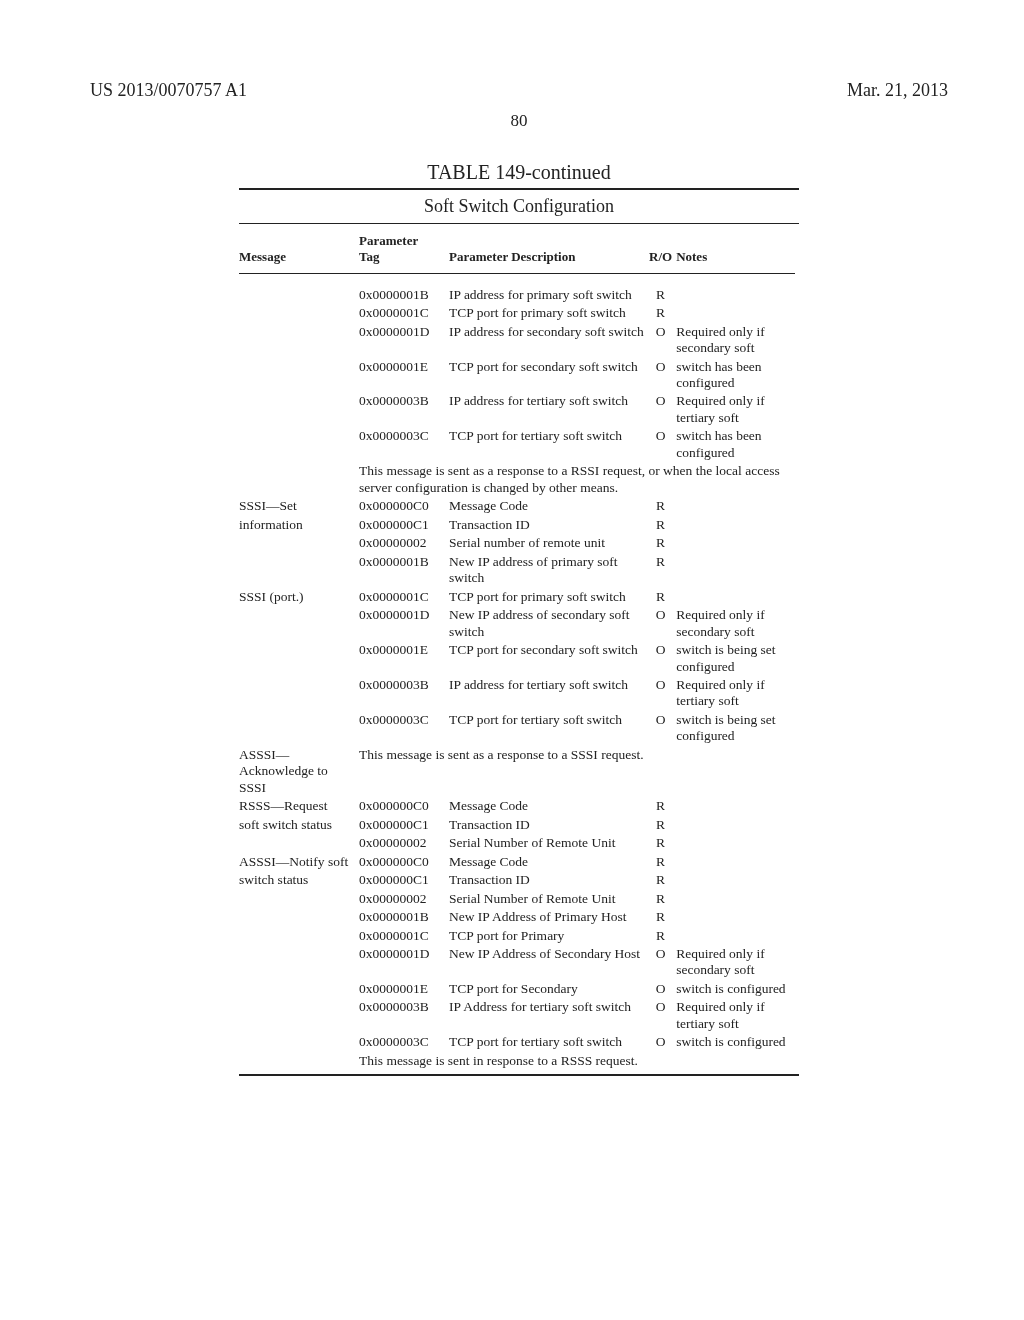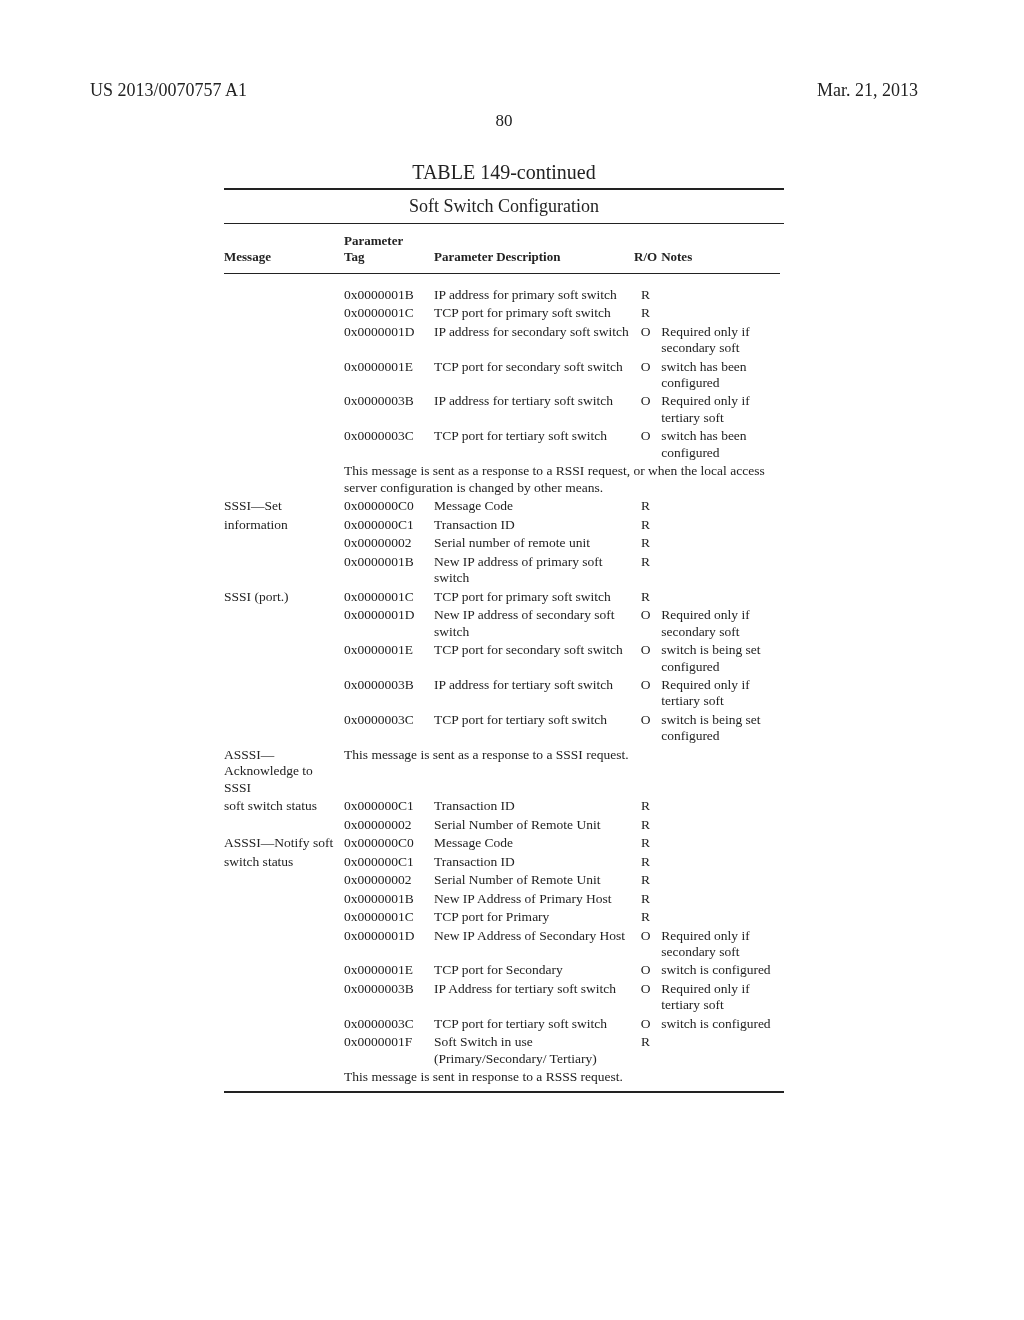--- a/index.html
+++ b/index.html
@@ -9,21 +9,21 @@
     height: 1320px;
     background: #fff;
     font-family: "Times New Roman", Times, serif;
     color: #222;
   }
   .page {
     position: relative;
     width: 1024px;
     height: 1320px;
     box-sizing: border-box;
-    padding: 80px 106px 50px 90px;
+    padding: 80px 76px 50px 90px;
   }
   .header-row {
     display: flex;
     justify-content: space-between;
     font-size: 18px;
     margin-bottom: 6px;
   }
   .page-number {
     text-align: center;
     font-size: 17px;
@@ -226,20 +226,27 @@
             <td>0x0000003C</td>
             <td>TCP port for tertiary soft switch</td>
             <td class="ro">O</td>
             <td>switch is being set configured</td>
           </tr>
           <tr>
             <td>ASSSI—Acknowledge to SSSI</td>
             <td colspan="4">This message is sent as a response to a SSSI request.</td>
           </tr>
           <tr>
+            <td>RSSS—Request</td>
+            <td>0x000000C0</td>
+            <td>Message Code</td>
+            <td class="ro">R</td>
+            <td></td>
+          </tr>
+          <tr>
             <td>soft switch status</td>
             <td>0x000000C1</td>
             <td>Transaction ID</td>
             <td class="ro">R</td>
             <td></td>
           </tr>
           <tr>
             <td></td>
             <td>0x00000002</td>
             <td>Serial Number of Remote Unit</td>
@@ -304,27 +311,20 @@
           </tr>
           <tr>
             <td></td>
             <td>0x0000003C</td>
             <td>TCP port for tertiary soft switch</td>
             <td class="ro">O</td>
             <td>switch is configured</td>
           </tr>
           <tr>
             <td></td>
-            <td>0x0000001F</td>
-            <td>Soft Switch in use (Primary/Secondary/ Tertiary)</td>
-            <td class="ro">R</td>
-            <td></td>
-          </tr>
-          <tr>
-            <td></td>
             <td colspan="4" class="sectnote">This message is sent in response to a RSSS request.</td>
           </tr>
         </tbody>
     </table>
 
     <div class="rule-thick"></div>
   </div>
 
 </div>
 

